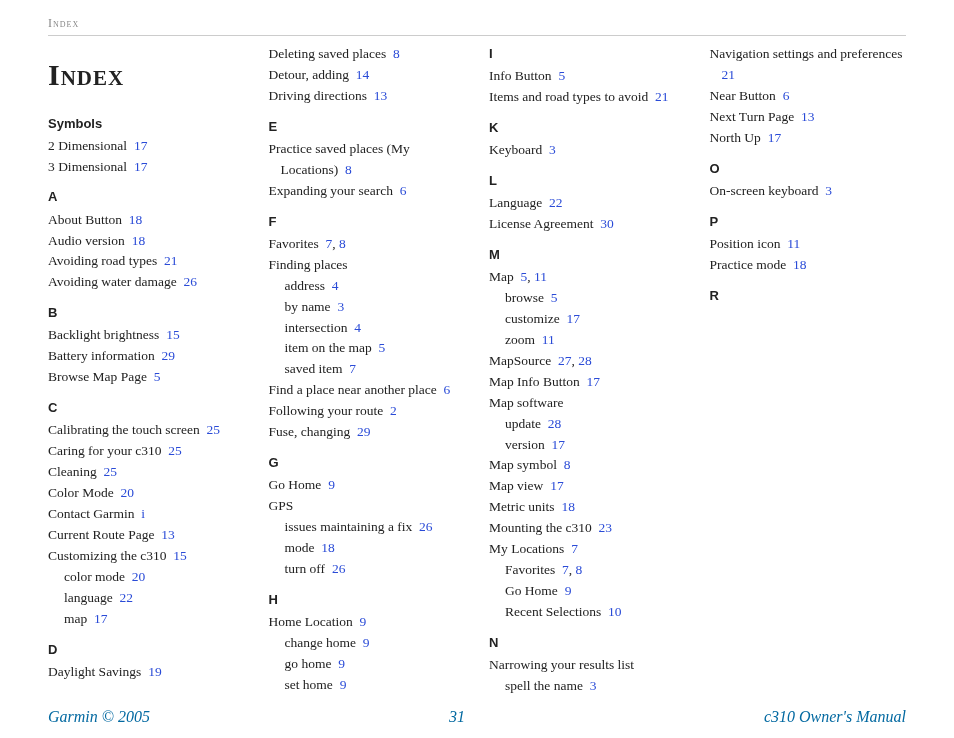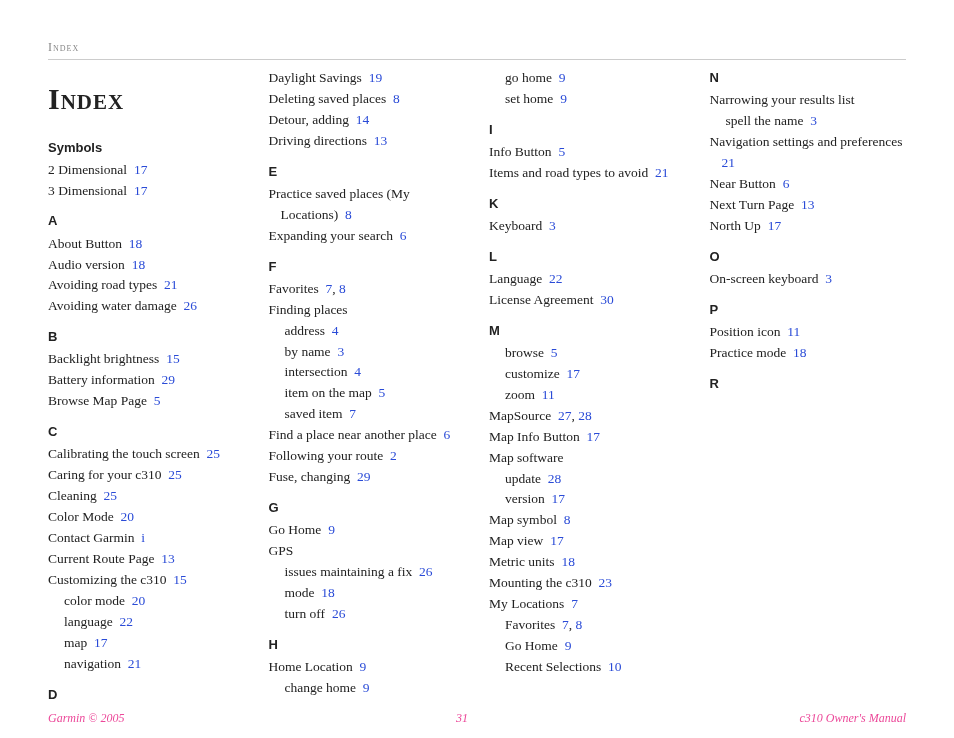--- a/index.html
+++ b/index.html
@@ -7,21 +7,21 @@
     padding: 0;
     font-family: Georgia, 'Times New Roman', serif;
     background: #fff;
     color: #222;
     width: 954px;
     height: 738px;
     box-sizing: border-box;
     position: relative;
   }
   .page {
-    padding: 40px 48px 0 48px;
+    padding: 16px 48px 0 48px;
     box-sizing: border-box;
     height: 100%;
     display: flex;
     flex-direction: column;
   }
   .running-head {
     font-size: 12px;
     color: #888;
     letter-spacing: 1px;
     font-variant: small-caps;
@@ -61,22 +61,22 @@
     padding-left: 28px;
   }
   .pglink {
     color: #2a4bd7;
     font-feature-settings: "lnum";
   }
   .footer {
     display: flex;
     justify-content: space-between;
     font-style: italic;
-    color: #ec4899;
-    font-size: 12px;
+    color: #0369a1;
+    font-size: 16px;
     padding: 6px 0 12px 0;
   }
   .col1-block { break-inside: avoid-column; }
 </style>
 </head>
 <body>
 <div class="page">
   <div class="running-head">Index</div>
 
   <div class="cols">
@@ -102,21 +102,20 @@
         <div class="entry"><span>Calibrating the touch screen</span>&nbsp; <span class="pglink">25</span></div>
         <div class="entry"><span>Caring for your c310</span>&nbsp; <span class="pglink">25</span></div>
         <div class="entry"><span>Cleaning</span>&nbsp; <span class="pglink">25</span></div>
         <div class="entry"><span>Color Mode</span>&nbsp; <span class="pglink">20</span></div>
         <div class="entry"><span>Contact Garmin</span>&nbsp; <span class="pglink">i</span></div>
         <div class="entry"><span>Current Route Page</span>&nbsp; <span class="pglink">13</span></div>
         <div class="entry"><span>Customizing the c310</span>&nbsp; <span class="pglink">15</span></div>
         <div class="entry sub"><span>color mode</span>&nbsp; <span class="pglink">20</span></div>
         <div class="entry sub"><span>language</span>&nbsp; <span class="pglink">22</span></div>
         <div class="entry sub"><span>map</span>&nbsp; <span class="pglink">17</span></div>
-        <div class="entry sub"><span>navigation</span>&nbsp; <span class="pglink">21</span></div>
         <div class="section-head">D</div>
         <div class="entry"><span>Daylight Savings</span>&nbsp; <span class="pglink">19</span></div>
         <div class="entry"><span>Deleting saved places</span>&nbsp; <span class="pglink">8</span></div>
         <div class="entry"><span>Detour, adding</span>&nbsp; <span class="pglink">14</span></div>
         <div class="entry"><span>Driving directions</span>&nbsp; <span class="pglink">13</span></div>
         <div class="section-head">E</div>
         <div class="entry"><span>Practice saved places (My Locations)</span>&nbsp; <span class="pglink">8</span></div>
         <div class="entry"><span>Expanding your search</span>&nbsp; <span class="pglink">6</span></div>
         <div class="section-head">F</div>
         <div class="entry"><span>Favorites</span>&nbsp; <span class="pglink">7</span>, <span class="pglink">8</span></div>
@@ -142,20 +141,21 @@
         <div class="entry sub"><span>set home</span>&nbsp; <span class="pglink">9</span></div>
         <div class="section-head">I</div>
         <div class="entry"><span>Info Button</span>&nbsp; <span class="pglink">5</span></div>
         <div class="entry"><span>Items and road types to avoid</span>&nbsp; <span class="pglink">21</span></div>
         <div class="section-head">K</div>
         <div class="entry"><span>Keyboard</span>&nbsp; <span class="pglink">3</span></div>
         <div class="section-head">L</div>
         <div class="entry"><span>Language</span>&nbsp; <span class="pglink">22</span></div>
         <div class="entry"><span>License Agreement</span>&nbsp; <span class="pglink">30</span></div>
         <div class="section-head">M</div>
+        <div class="entry"><span>Map</span>&nbsp; <span class="pglink">5</span>, <span class="pglink">11</span></div>
         <div class="entry sub"><span>browse</span>&nbsp; <span class="pglink">5</span></div>
         <div class="entry sub"><span>customize</span>&nbsp; <span class="pglink">17</span></div>
         <div class="entry sub"><span>zoom</span>&nbsp; <span class="pglink">11</span></div>
         <div class="entry"><span>MapSource</span>&nbsp; <span class="pglink">27</span>, <span class="pglink">28</span></div>
         <div class="entry"><span>Map Info Button</span>&nbsp; <span class="pglink">17</span></div>
         <div class="entry"><span>Map software</span></div>
         <div class="entry sub"><span>update</span>&nbsp; <span class="pglink">28</span></div>
         <div class="entry sub"><span>version</span>&nbsp; <span class="pglink">17</span></div>
         <div class="entry"><span>Map symbol</span>&nbsp; <span class="pglink">8</span></div>
         <div class="entry"><span>Map view</span>&nbsp; <span class="pglink">17</span></div>

